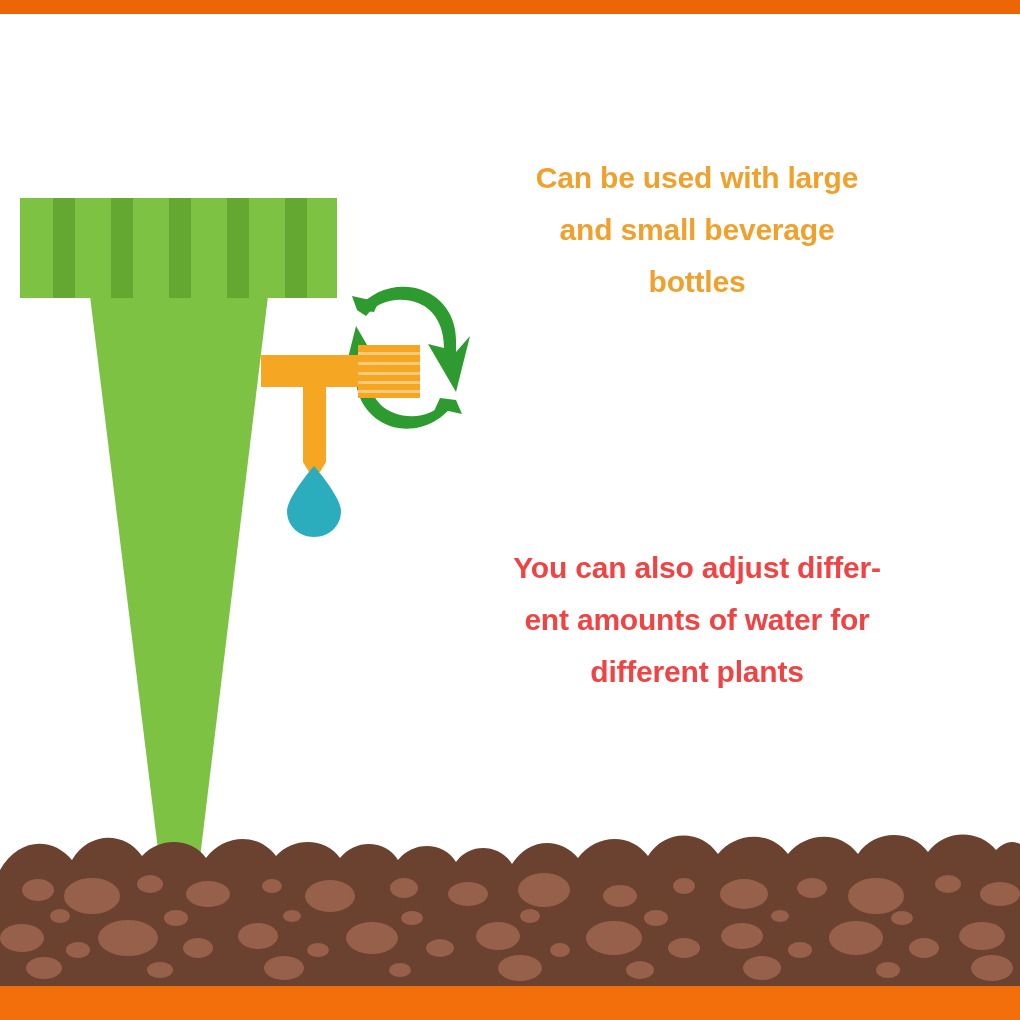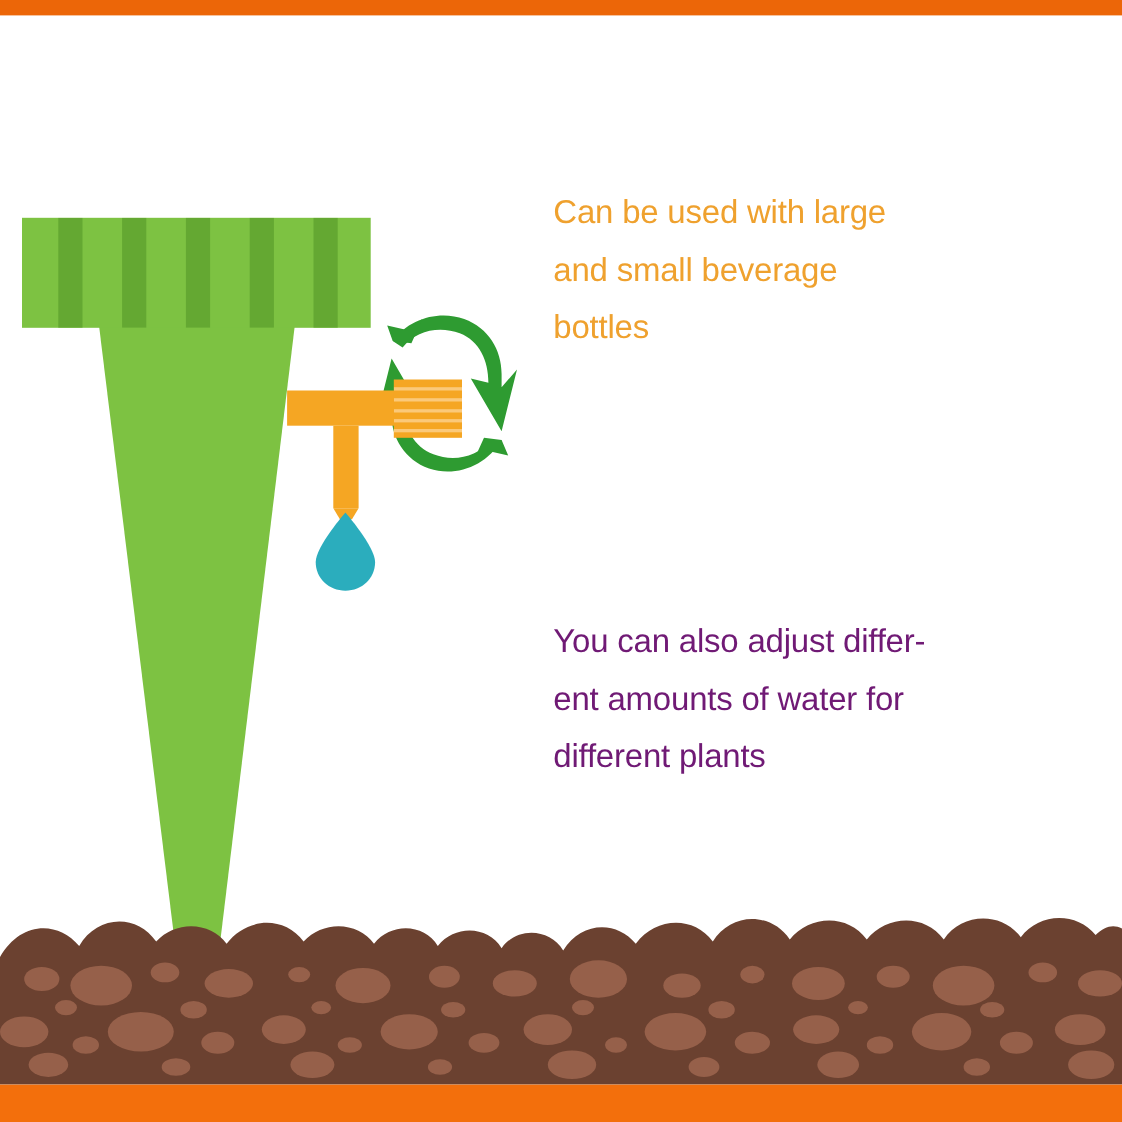--- a/index.html
+++ b/index.html
@@ -41,33 +41,34 @@
   }
   .illus svg { display: block; }
 
   
   .copy {
     position: absolute;
     left: 487px;
     width: 420px;
   }
   .copy p {
-    margin: 16px;
-    font-weight: normal;
+    margin: 0;
+    font-weight: bold;
     font-size: 30px;
     line-height: 52px;
     letter-spacing: -0.2px;
     white-space: pre-line;
+    text-align: center;
   }
   #copy-1 { top: 152px; }
   #copy-1 p { color: #EFA12E; }
   #copy-2 { top: 374px; }
   #copy-2 p { color: #7DC242; }
   #copy-3 { top: 542px; }
-  #copy-3 p { color: #701a75; }
+  #copy-3 p { color: #ef4444; }
 </style>
 </head>
 <body>
 
 <div id="stage">
 
   <div class="bar-top"></div>
 
   <div class="illus">
     <svg width="1020" height="1020" viewBox="0 0 1020 1020" xmlns="http://www.w3.org/2000/svg">

